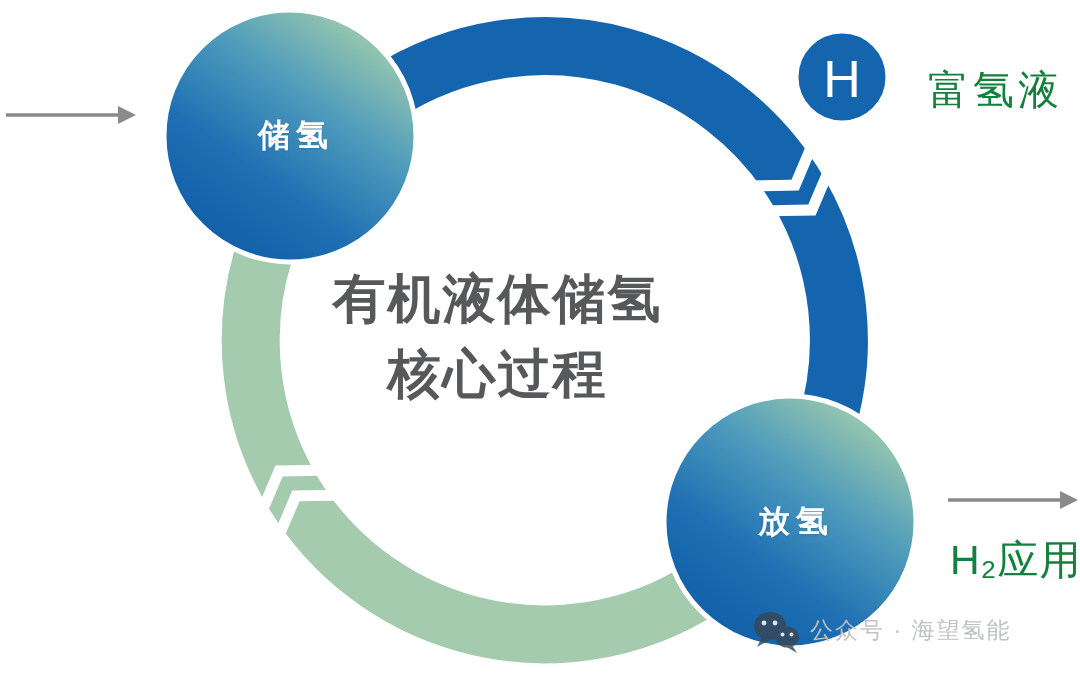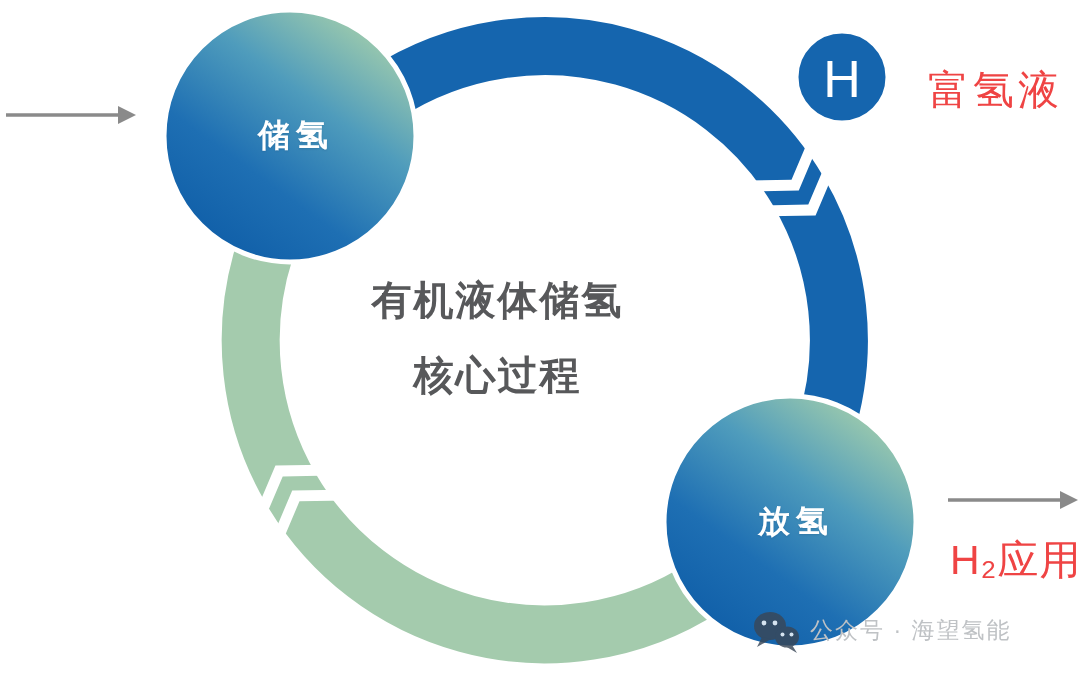--- a/index.html
+++ b/index.html
@@ -9,28 +9,28 @@
     overflow:hidden;
     background:#ffffff;
     font-family:"Liberation Sans","DejaVu Sans",sans-serif;
   }
   .stage svg{position:absolute;left:0;top:0;}
   .txt{position:absolute;white-space:nowrap;}
   .center-y{transform:translateY(-50%);}
   .center-xy{transform:translate(-50%,-50%);}
   .title-line{
     left:0;width:995px;text-align:center;
-    font-size:40px;font-weight:700;color:#57585a;letter-spacing:2px;
+    font-size:53px;font-weight:700;color:#57585a;letter-spacing:2px;
   }
   .node-label{
     font-size:32px;font-weight:700;color:#ffffff;letter-spacing:6px;
     text-shadow:0 1px 2px rgba(0,40,80,0.15);
   }
   .h-symbol{font-size:52px;font-weight:500;color:#ffffff;letter-spacing:0;}
-  .side-label{font-size:41px;font-weight:500;color:#ef4444;letter-spacing:4px;}
+  .side-label{font-size:41px;font-weight:500;color:#15803d;letter-spacing:4px;}
   .watermark{font-size:23px;color:#bfc2c5;letter-spacing:2px;font-weight:400;}
 </style>
 </head>
 <body>
 
 <div class="stage">
 
   <svg width="1080" height="674" viewBox="0 0 1080 674">
     <defs>
       <linearGradient id="nodeGrad" x1="80%" y1="0%" x2="16%" y2="88%">

